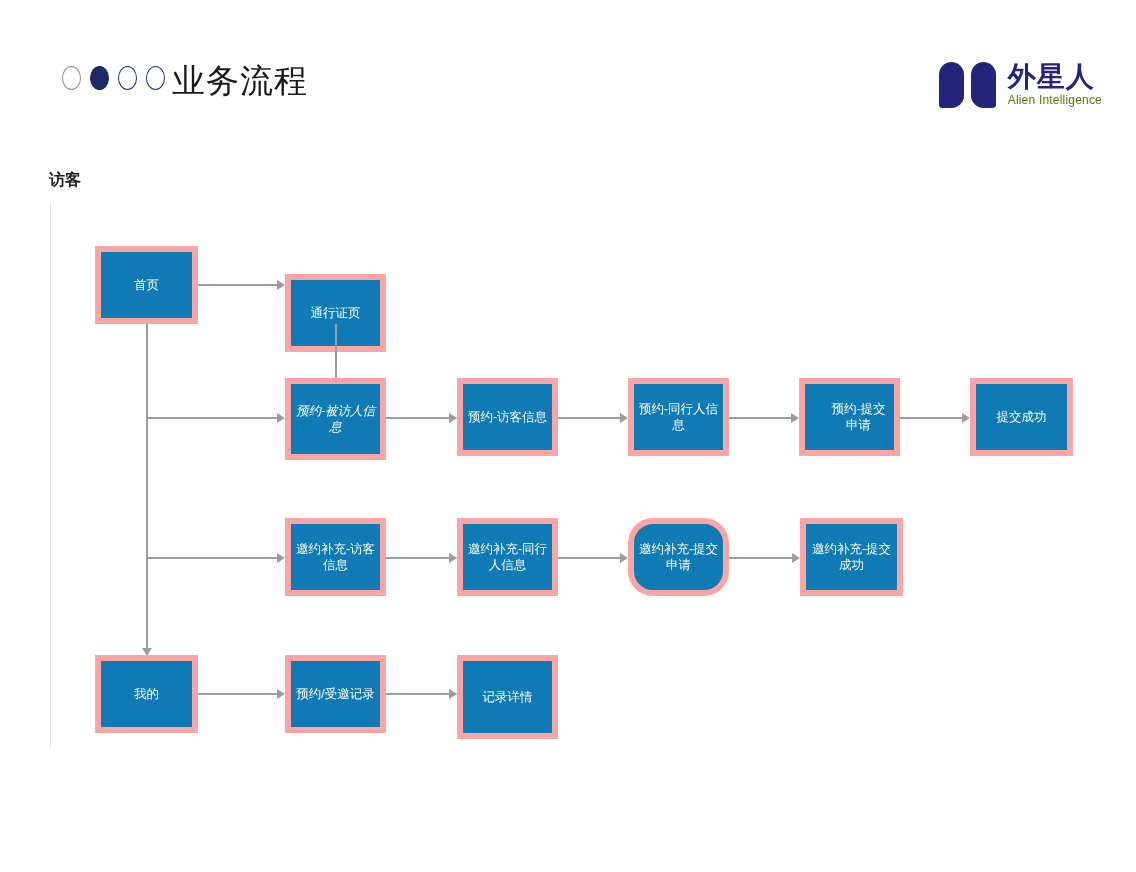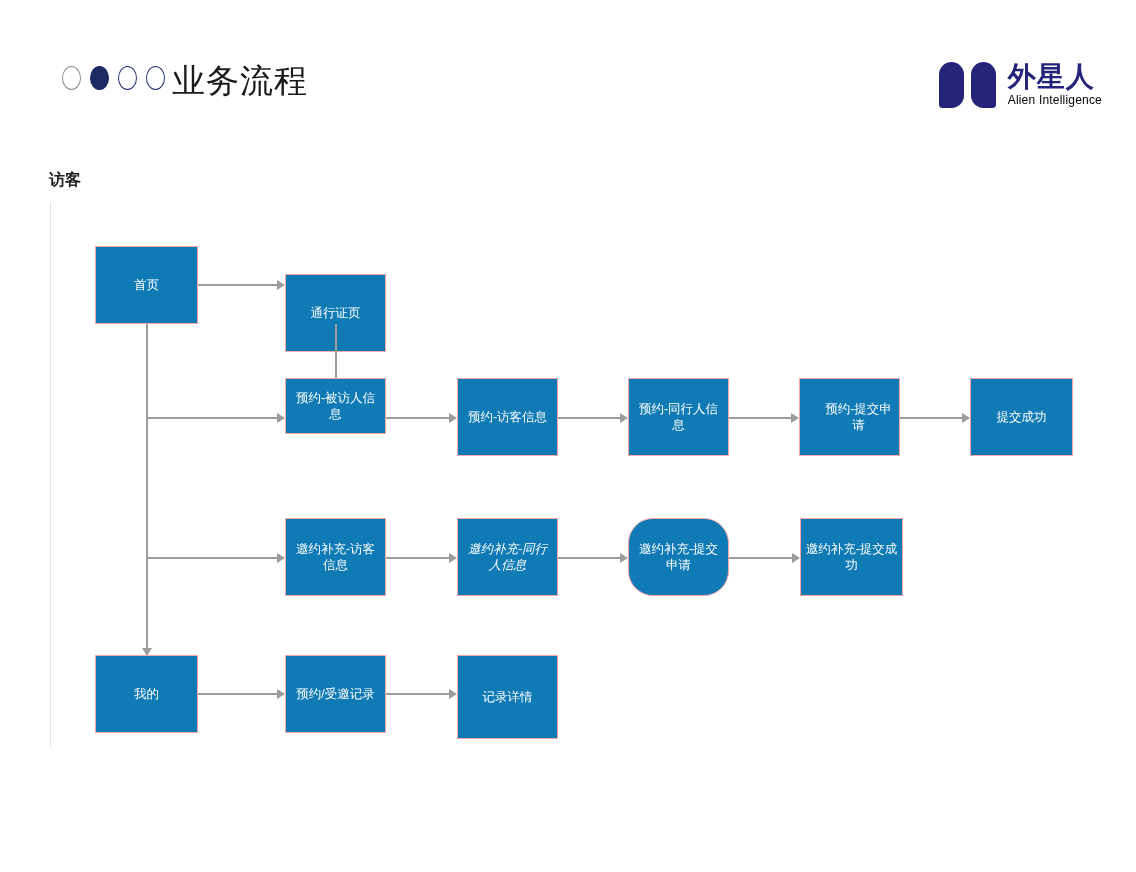--- a/index.html
+++ b/index.html
@@ -80,21 +80,21 @@
   }
   #logo-cn {
     font-size: 28px;
     font-weight: bold;
     color: #25247b;
     line-height: 30px;
     letter-spacing: 1px;
   }
   #logo-en {
     font-size: 12px;
-    color: #000000;
+    color: #4d7c0f;
     line-height: 16px;
     letter-spacing: 0.2px;
   }
 
   
   #flow-canvas {
     position: absolute;
     left: 0;
     top: 150px;
     width: 1136px;
@@ -116,21 +116,21 @@
     font-weight: bold;
     color: #222222;
     line-height: 22px;
   }
 
   
   .node {
     position: absolute;
     box-sizing: border-box;
     background: #0f7ab4;
-    border: 1px solid #fca5a5;
+    border: 6px solid #fca5a5;
     color: #ffffff;
     font-size: 12.5px;
     line-height: 16px;
     display: flex;
     align-items: center;
     justify-content: center;
     text-align: center;
     padding: 2px 4px;
   }
   .node-label { display: block; }
@@ -205,21 +205,21 @@
 
   <div class="conn v" style="left:146px; top:174px; height:334px;"></div>
   <div class="arrow-down" style="left:142px; top:498px;"></div>
 
   <div class="conn h" style="left:146px; top:267px; width:131px;"></div>
   <div class="arrow-right" style="left:277px; top:263px;"></div>
 
   <div class="conn h" style="left:146px; top:407px; width:131px;"></div>
   <div class="arrow-right" style="left:277px; top:403px;"></div>
 
-  <div class="node" style="left:285px; top:228px; width:101px; height:56px;">
+  <div class="node" style="left:285px; top:228px; width:101px; height:82px;font-style:italic;">
     <span class="node-label">预约-被访人信息</span>
   </div>
   <div class="node" style="left:457px; top:228px; width:101px; height:78px;">
     <span class="node-label">预约-访客信息</span>
   </div>
   <div class="node" style="left:628px; top:228px; width:101px; height:78px;">
     <span class="node-label">预约-同行人信息</span>
   </div>
   <div class="node" style="left:799px; top:228px; width:101px; height:78px;padding-left:22px;">
     <span class="node-label">预约-提交申请</span>
@@ -236,21 +236,21 @@
 
   <div class="conn h" style="left:729px; top:267px; width:62px;"></div>
   <div class="arrow-right" style="left:791px; top:263px;"></div>
 
   <div class="conn h" style="left:900px; top:267px; width:62px;"></div>
   <div class="arrow-right" style="left:962px; top:263px;"></div>
 
   <div class="node" style="left:285px; top:368px; width:101px; height:78px;">
     <span class="node-label">邀约补充-访客信息</span>
   </div>
-  <div class="node" style="left:457px; top:368px; width:101px; height:78px;font-style:italic;">
+  <div class="node" style="left:457px; top:368px; width:101px; height:78px;">
     <span class="node-label">邀约补充-同行人信息</span>
   </div>
   <div class="node" style="left:628px; top:368px; width:101px; height:78px;border-radius:25px;">
     <span class="node-label">邀约补充-提交申请</span>
   </div>
   <div class="node" style="left:800px; top:368px; width:103px; height:78px;">
     <span class="node-label">邀约补充-提交成功</span>
   </div>
 
   <div class="conn h" style="left:386px; top:407px; width:63px;"></div>

